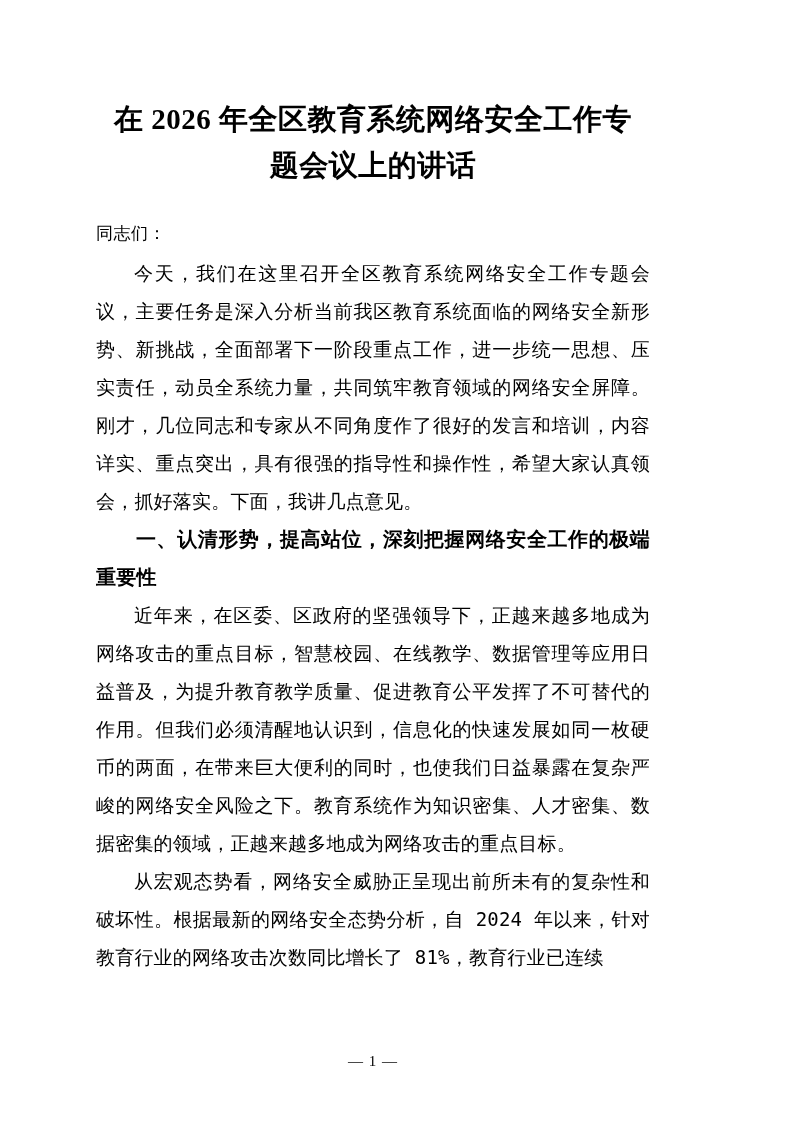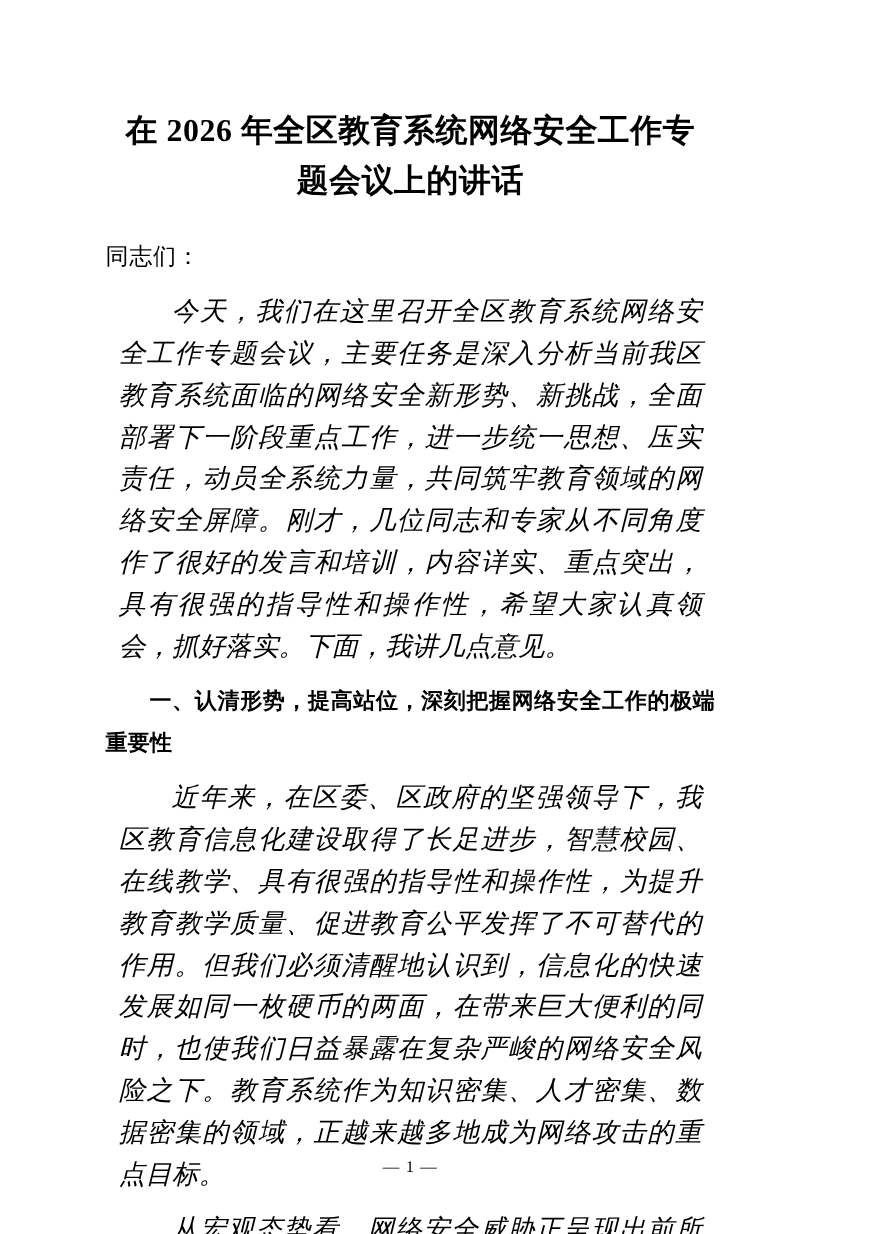--- a/index.html
+++ b/index.html
@@ -27,35 +27,34 @@
     font-weight: bold;
     font-size: 29px;
     line-height: 46px;
     text-align: center;
     letter-spacing: 0.5px;
     margin: 0 0 26px 0;
     padding: 0 8px;
   }
   .salutation {
     font-family: "DejaVu Sans Mono", "Liberation Mono", monospace;
-    font-size: 21px;
+    font-size: 17px;
     line-height: 38px;
     margin: 0 0 2px 0;
     letter-spacing: 0.5px;
   }
   p.body-text {
     font-family: "DejaVu Sans Mono", "Liberation Mono", monospace;
-    font-size: 24px;
+    font-size: 19px;
     line-height: 38px;
-    margin: 12px;
+    margin: 0;
     text-align: justify;
     text-justify: inter-ideograph;
     text-indent: 2em;
     letter-spacing: 0.2px;
-    font-style: italic;
   }
   p.heading-text {
     font-family: "DejaVu Sans", "Liberation Sans", sans-serif;
     font-weight: bold;
     font-size: 20px;
     line-height: 38px;
     margin: 0;
     text-align: justify;
     text-indent: 2em;
     letter-spacing: 0.2px;
@@ -78,19 +77,19 @@
 <div class="page">
 
   <h1 class="doc-title">在 2026 年全区教育系统网络安全工作专题会议上的讲话</h1>
 
   <div class="salutation">同志们：</div>
 
   <p class="body-text">今天，我们在这里召开全区教育系统网络安全工作专题会议，主要任务是深入分析当前我区教育系统面临的网络安全新形势、新挑战，全面部署下一阶段重点工作，进一步统一思想、压实责任，动员全系统力量，共同筑牢教育领域的网络安全屏障。刚才，几位同志和专家从不同角度作了很好的发言和培训，内容详实、重点突出，具有很强的指导性和操作性，希望大家认真领会，抓好落实。下面，我讲几点意见。</p>
 
   <p class="heading-text">一、认清形势，提高站位，深刻把握网络安全工作的极端重要性</p>
 
-  <p class="body-text">近年来，在区委、区政府的坚强领导下，我区教育信息化建设取得了长足进步，智慧校园、在线教学、具有很强的指导性和操作性，为提升教育教学质量、促进教育公平发挥了不可替代的作用。但我们必须清醒地认识到，信息化的快速发展如同一枚硬币的两面，在带来巨大便利的同时，也使我们日益暴露在复杂严峻的网络安全风险之下。教育系统作为知识密集、人才密集、数据密集的领域，正越来越多地成为网络攻击的重点目标。</p>
+  <p class="body-text">近年来，在区委、区政府的坚强领导下，正越来越多地成为网络攻击的重点目标，智慧校园、在线教学、数据管理等应用日益普及，为提升教育教学质量、促进教育公平发挥了不可替代的作用。但我们必须清醒地认识到，信息化的快速发展如同一枚硬币的两面，在带来巨大便利的同时，也使我们日益暴露在复杂严峻的网络安全风险之下。教育系统作为知识密集、人才密集、数据密集的领域，正越来越多地成为网络攻击的重点目标。</p>
 
   <p class="body-text">从宏观态势看，网络安全威胁正呈现出前所未有的复杂性和破坏性。根据最新的网络安全态势分析，自 2024 年以来，针对教育行业的网络攻击次数同比增长了 81%，教育行业已连续</p>
 
   <div class="page-footer">— 1 —</div>
 
 </div>
 
 </body></html>

